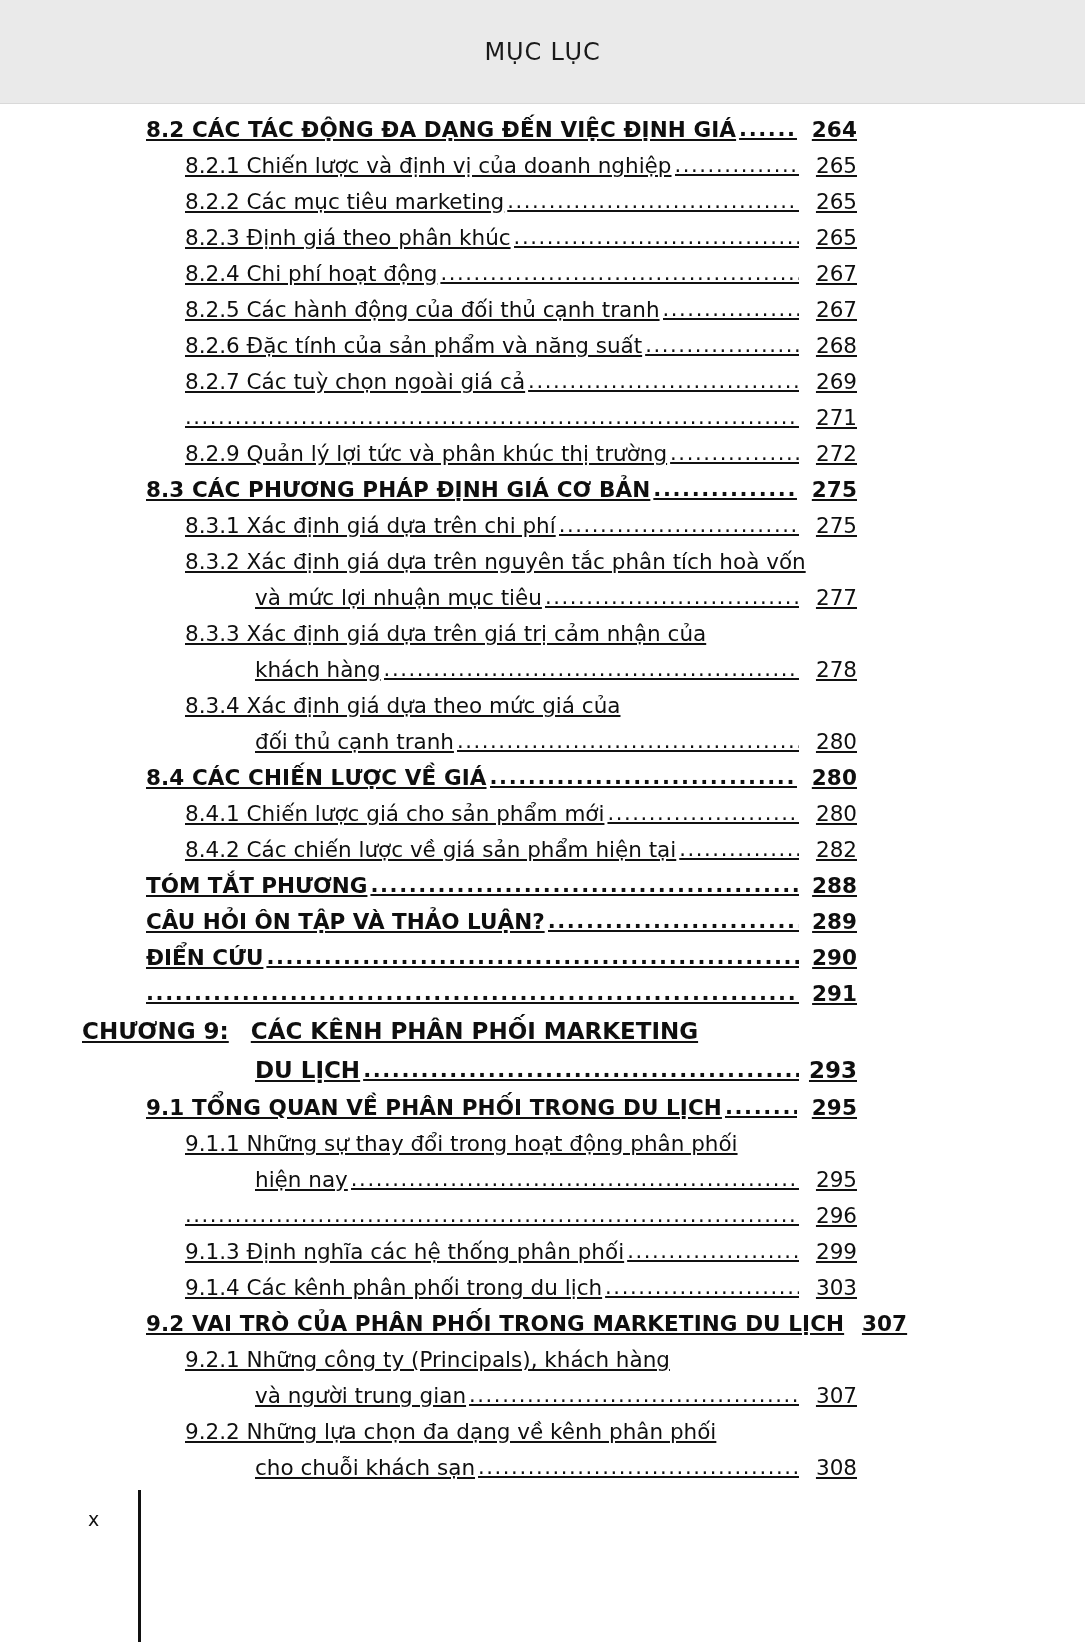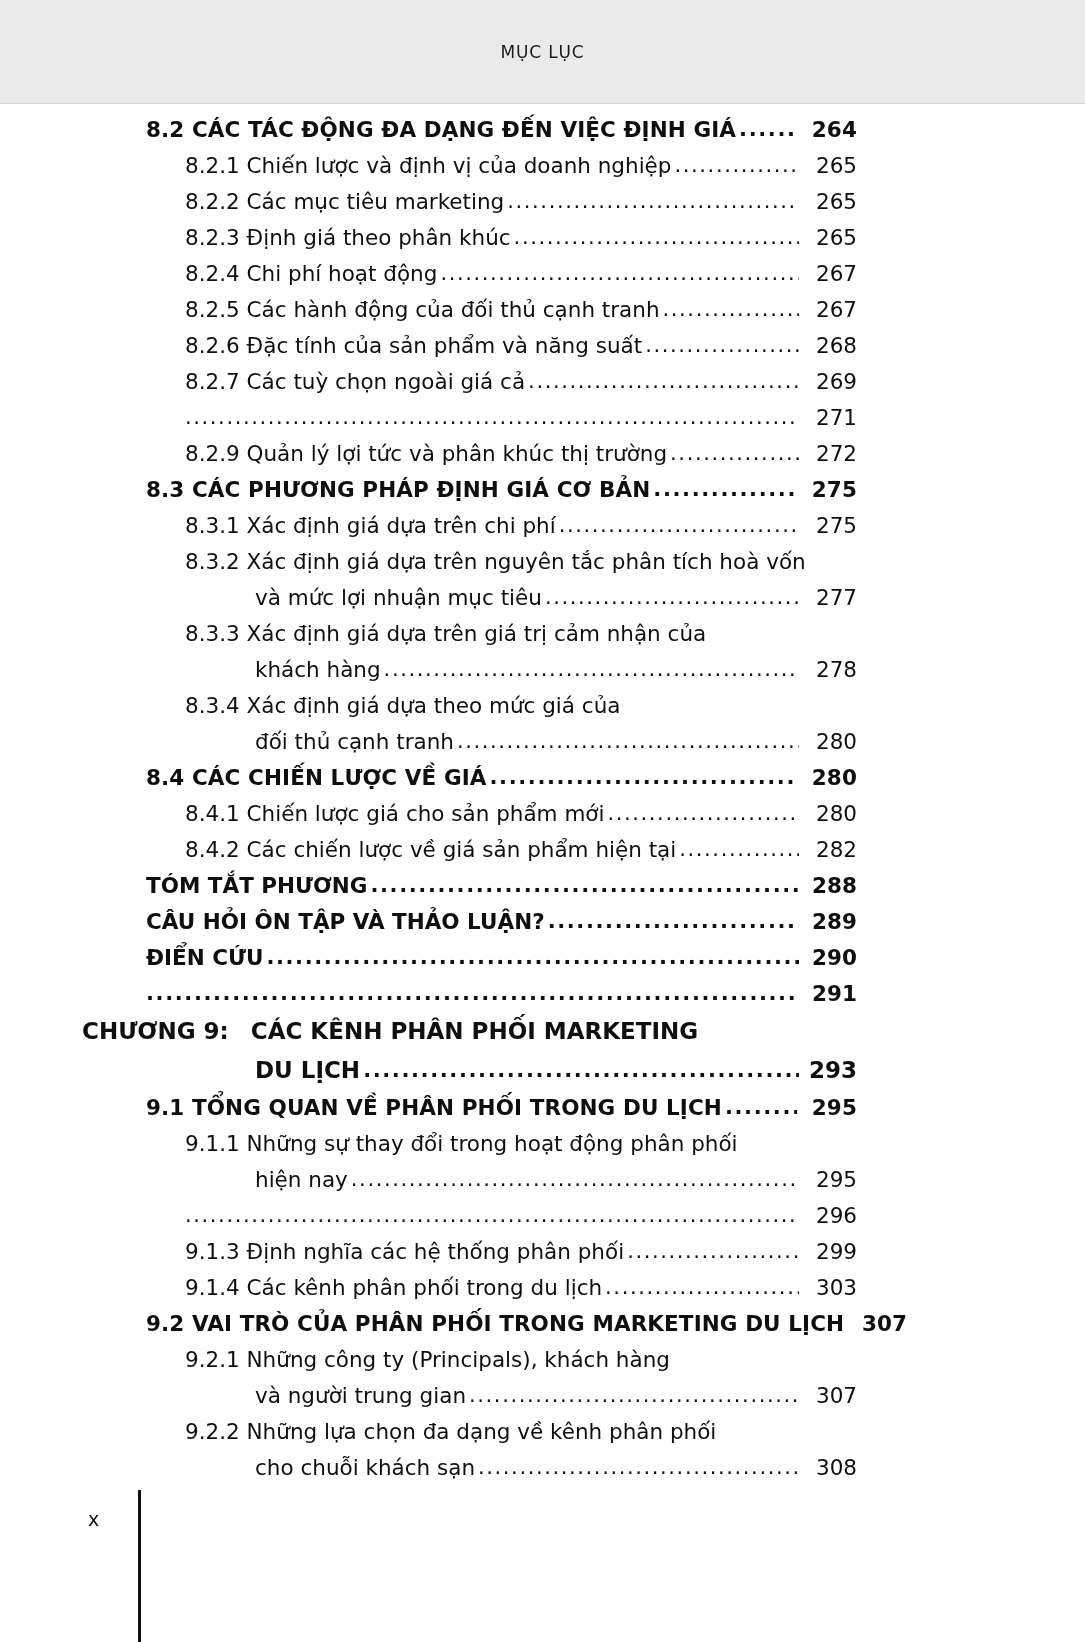--- a/index.html
+++ b/index.html
@@ -32,30 +32,31 @@
   }
   .header-title {
     position: absolute;
     top: 0;
     left: 0;
     width: 1085px;
     height: 103px;
     display: flex;
     align-items: center;
     justify-content: center;
-    font-size: 17px;
+    font-size: 24px;
     letter-spacing: 0.8px;
     color: #1a1a1a;
     font-family: "DejaVu Sans", "Liberation Sans", sans-serif;
   }
   .toc {
     position: absolute;
     top: 112px;
     left: 0;
     width: 1042px;
+    text-decoration: underline;
   }
   .row {
     display: flex;
     align-items: baseline;
     font-size: 21.5px;
     line-height: 35px;
     color: #0f0f0f;
     white-space: nowrap;
   }
   .row .txt {

